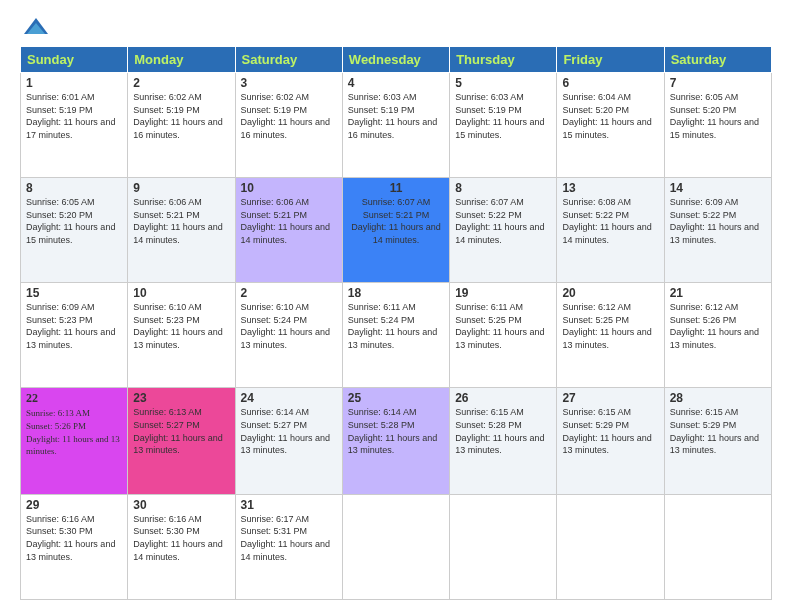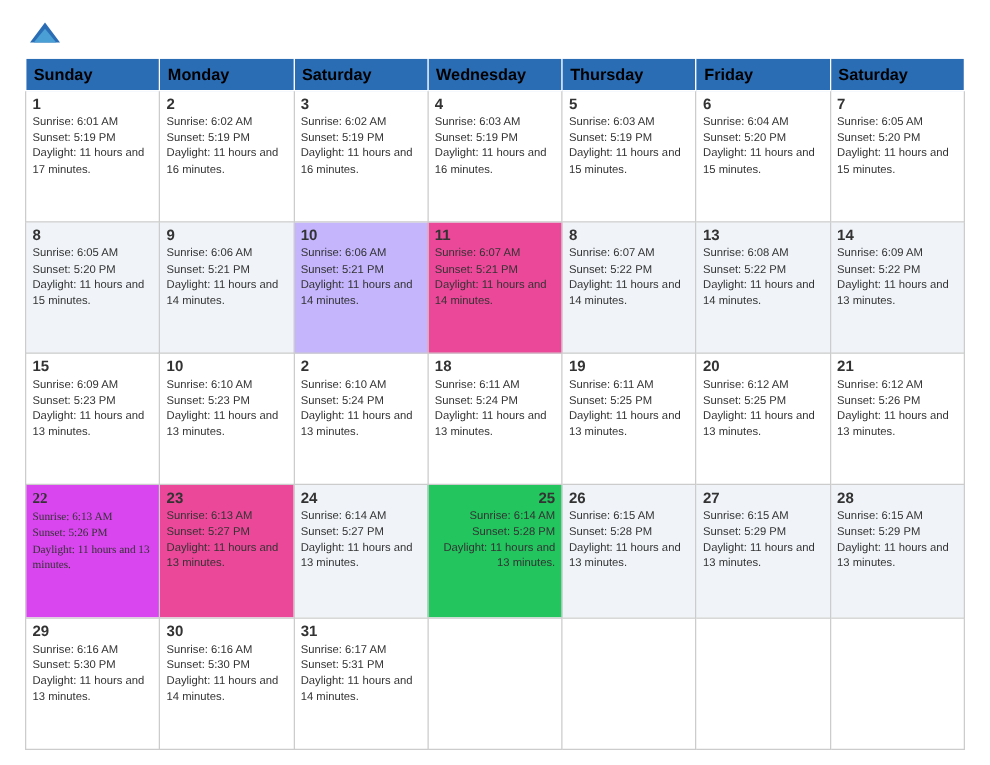--- a/index.html
+++ b/index.html
@@ -56,21 +56,21 @@
       font-size: 16px;
       color: #555;
     }
     .calendar {
       width: 100%;
       border-collapse: collapse;
       flex: 1;
     }
     .calendar th {
       background: #2a6db5;
-      color: #000000;
+      color: #bef264;
       font-size: 13px;
       font-weight: bold;
       padding: 5px 6px;
       text-align: left;
       border: 1px solid #fff;
     }
     .calendar td {
       border: 1px solid #ccc;
       vertical-align: top;
       padding: 3px 5px;
@@ -168,21 +168,21 @@
             <div class="day-info">Sunrise: 6:05 AM<br>Sunset: 5:20 PM<br>Daylight: 11 hours and 15 minutes.</div>
           </td>
           <td style="background: rgb(240, 244, 248);">
             <span class="day-num">9</span>
             <div class="day-info">Sunrise: 6:06 AM<br>Sunset: 5:21 PM<br>Daylight: 11 hours and 14 minutes.</div>
           </td>
           <td style="background: #c4b5fd;">
             <span class="day-num">10</span>
             <div class="day-info">Sunrise: 6:06 AM<br>Sunset: 5:21 PM<br>Daylight: 11 hours and 14 minutes.</div>
           </td>
-          <td style="background: #ec4899;">
+          <td style="background: #3b82f6; text-align: center;">
             <span class="day-num">11</span>
             <div class="day-info">Sunrise: 6:07 AM<br>Sunset: 5:21 PM<br>Daylight: 11 hours and 14 minutes.</div>
           </td>
           <td style="background: rgb(240, 244, 248);">
             <span class="day-num">8</span>
             <div class="day-info">Sunrise: 6:07 AM<br>Sunset: 5:22 PM<br>Daylight: 11 hours and 14 minutes.</div>
           </td>
           <td style="background: rgb(240, 244, 248);">
             <span class="day-num">13</span>
             <div class="day-info">Sunrise: 6:08 AM<br>Sunset: 5:22 PM<br>Daylight: 11 hours and 14 minutes.</div>
@@ -228,21 +228,21 @@
             <div class="day-info">Sunrise: 6:13 AM<br>Sunset: 5:26 PM<br>Daylight: 11 hours and 13 minutes.</div>
           </td>
           <td style="background: #ec4899;">
             <span class="day-num">23</span>
             <div class="day-info">Sunrise: 6:13 AM<br>Sunset: 5:27 PM<br>Daylight: 11 hours and 13 minutes.</div>
           </td>
           <td style="background: rgb(240, 244, 248); margin-top: 36px;">
             <span class="day-num">24</span>
             <div class="day-info">Sunrise: 6:14 AM<br>Sunset: 5:27 PM<br>Daylight: 11 hours and 13 minutes.</div>
           </td>
-          <td style="background: #22c55e; text-align: right;">
+          <td style="background: #c4b5fd;">
             <span class="day-num">25</span>
             <div class="day-info">Sunrise: 6:14 AM<br>Sunset: 5:28 PM<br>Daylight: 11 hours and 13 minutes.</div>
           </td>
           <td style="background: rgb(240, 244, 248);">
             <span class="day-num">26</span>
             <div class="day-info">Sunrise: 6:15 AM<br>Sunset: 5:28 PM<br>Daylight: 11 hours and 13 minutes.</div>
           </td>
           <td style="background: rgb(240, 244, 248);">
             <span class="day-num">27</span>
             <div class="day-info">Sunrise: 6:15 AM<br>Sunset: 5:29 PM<br>Daylight: 11 hours and 13 minutes.</div>

